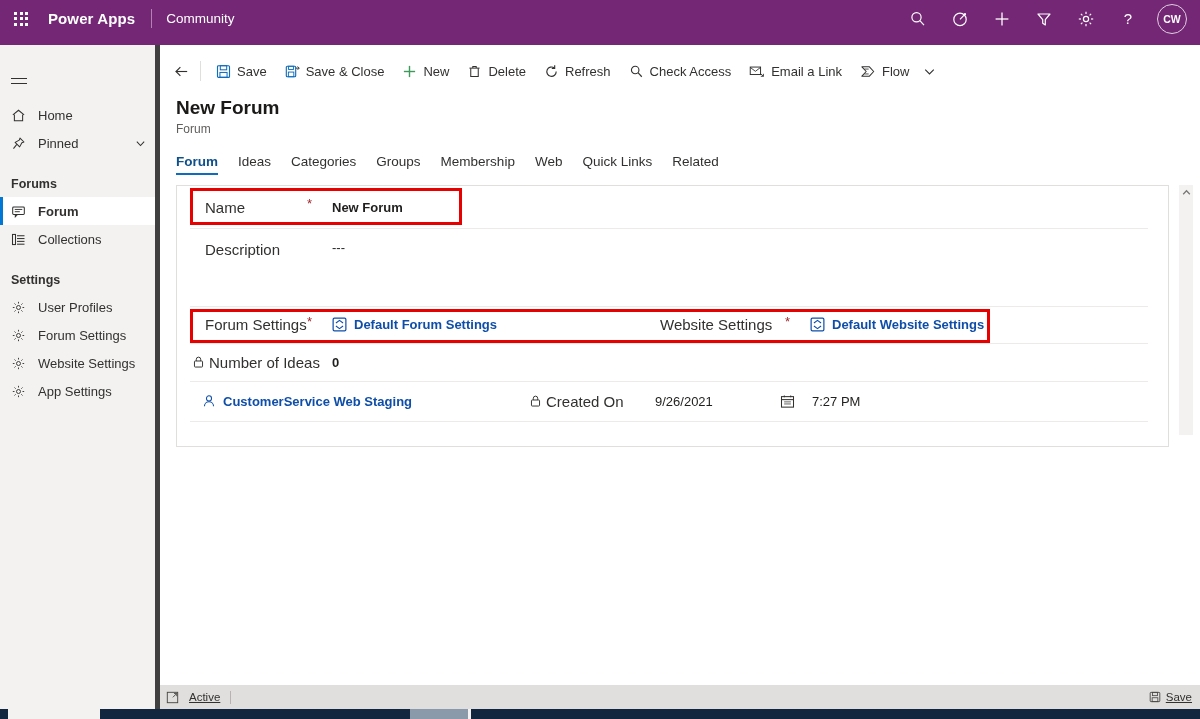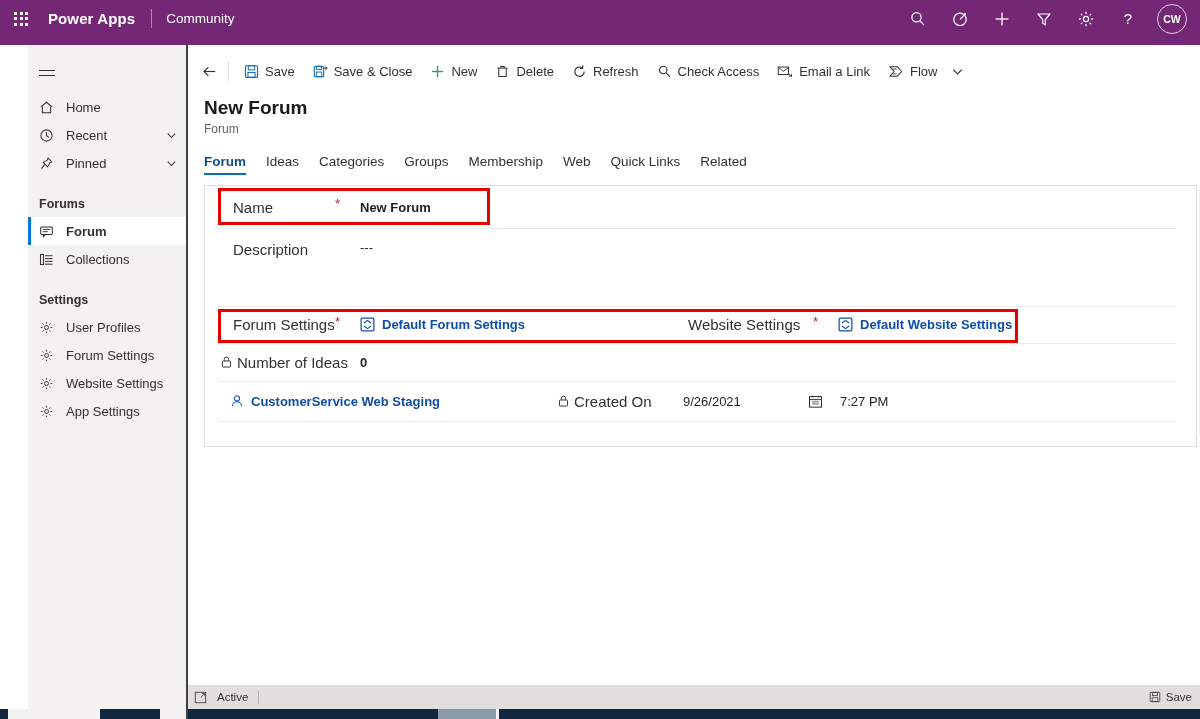--- a/index.html
+++ b/index.html
@@ -102,25 +102,24 @@
   .body-row {
     display: flex;
     height: 674px;
   }
 
   
   .sidebar {
     width: 160px;
     min-width: 160px;
     background: #f3f2f1;
-    border-right: 2px solid #404040;
+    border-right: 5px solid #404040;
     box-sizing: border-box;
-    padding-top: 8px;
+    padding-top: 16px;
     position: relative;
-    margin-left: 28px;
   }
   .hamburger {
     height: 40px;
     display: flex;
     align-items: center;
     padding-left: 11px;
     cursor: pointer;
   }
   .hamburger span {
     display: block;
@@ -398,20 +397,21 @@
     display: flex;
     align-items: center;
     font-size: 11.5px;
     color: #323130;
     padding: 0 8px 0 6px;
     box-sizing: border-box;
     position: absolute;
     left: 0;
     right: 0;
     bottom: 10px;
+    text-decoration: underline;
   }
   .status-ic { display: flex; align-items: center; margin-right: 10px; }
   .status-sep {
     width: 1px;
     height: 13px;
     background: #b6b3b0;
     margin-left: 10px;
   }
   .status-spacer { flex: 1; }
   .status-save {
@@ -525,34 +525,20 @@
       <div class="nav-item">
         <span class="ic">
           <svg width="15" height="15" viewBox="0 0 16 16">
               <path d="M2 7.4 L8 2.4 L14 7.4" fill="none" stroke="#323130" stroke-width="1.1"></path>
               <path d="M3.6 7 V13.6 H12.4 V7" fill="none" stroke="#323130" stroke-width="1.1"></path>
             </svg>
         </span>
         <span class="lbl">Home</span>
       </div>
 
-      <div class="nav-item">
-        <span class="ic">
-          <svg width="15" height="15" viewBox="0 0 16 16">
-              <circle cx="8" cy="8" r="6" fill="none" stroke="#323130" stroke-width="1.1"></circle>
-              <path d="M8 4.4 V8.2 L10.6 9.8" fill="none" stroke="#323130" stroke-width="1.1"></path>
-            </svg>
-        </span>
-        <span class="lbl">Recent</span>
-        <span class="chev">
-          <svg width="11" height="11" viewBox="0 0 12 12">
-              <path d="M2 4 L6 8.2 L10 4" fill="none" stroke="#323130" stroke-width="1.1"></path>
-            </svg>
-        </span>
-      </div>
 
       <div class="nav-item">
         <span class="ic">
           <svg width="15" height="15" viewBox="0 0 16 16">
               <path d="M9.6 2.2 L13.8 6.4 L11.6 7.2 L9.2 11.6 L4.4 6.8 L8.8 4.4 Z" fill="none" stroke="#323130" stroke-width="1.1" stroke-linejoin="round"></path>
               <line x1="6.2" y1="9" x2="2.6" y2="13.4" stroke="#323130" stroke-width="1.1"></line>
             </svg>
         </span>
         <span class="lbl">Pinned</span>
         <span class="chev">

